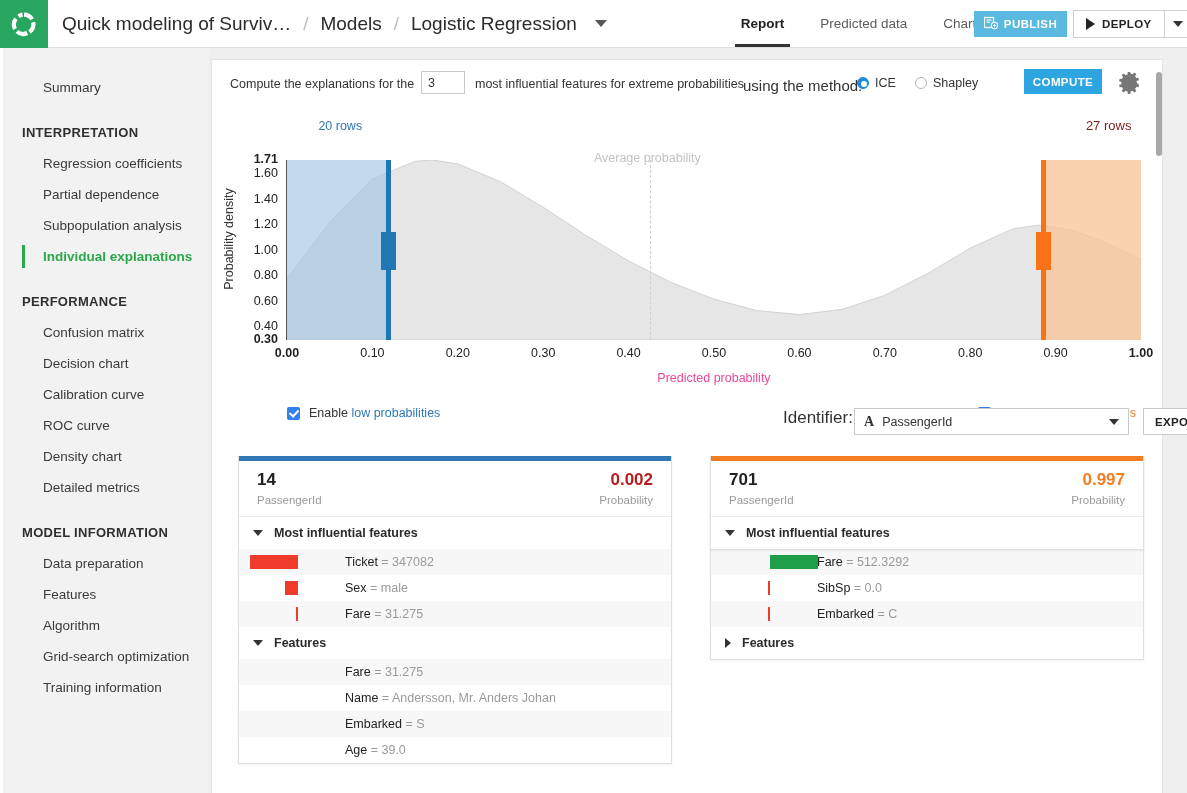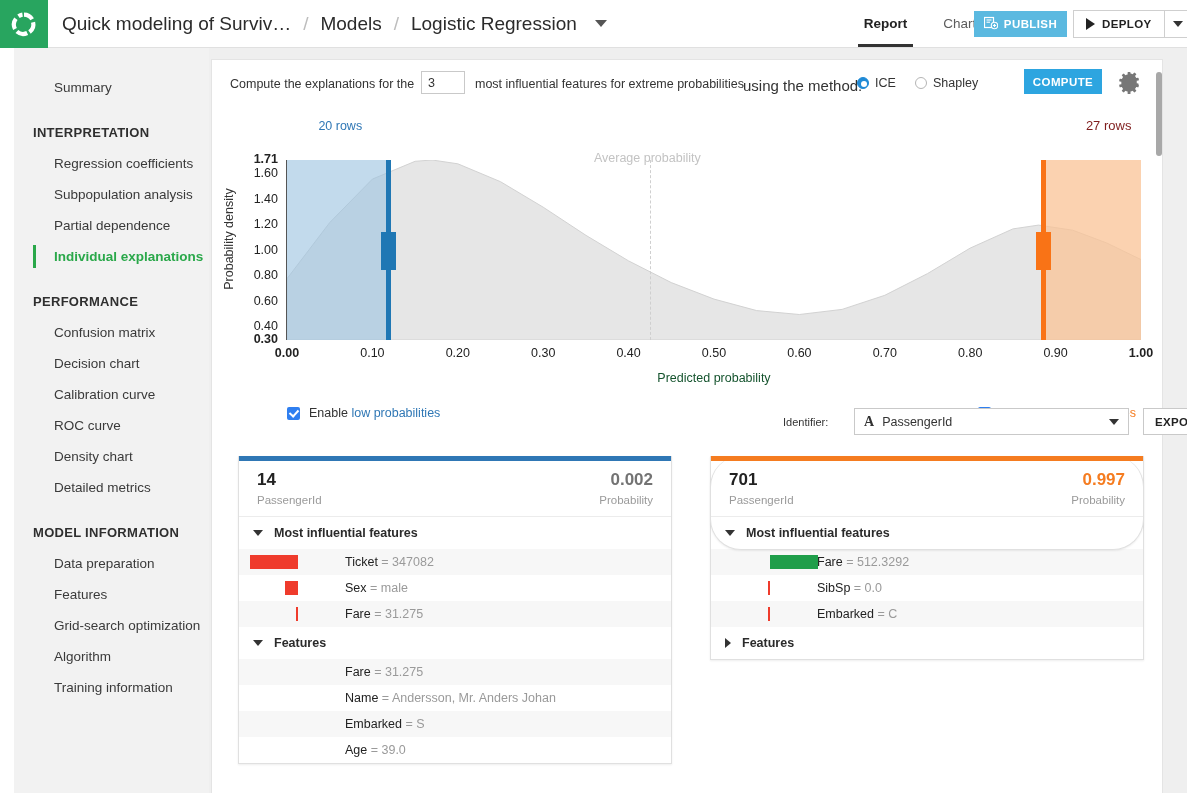--- a/index.html
+++ b/index.html
@@ -73,21 +73,21 @@
     border-top: 6px solid #333;
   }
   .tri-right {
     width: 0; height: 0;
     border-top: 6px solid transparent; border-bottom: 6px solid transparent;
     border-left: 9px solid #222;
   }
 
   
   #sidebar {
-    position: absolute; left: 14px; top: 48px; width: 209px; height: 745px;
+    position: absolute; left: 3px; top: 48px; width: 209px; height: 745px;
     background: #f2f2f2; border-right: 1px solid #e2e2e2;
     padding-top: 24px;
   }
   .nav-item {
     position: relative; padding: 8px 0 8px 40px;
     font-size: 13.5px; color: #3a3a3a; cursor: pointer;
   }
   .nav-item.active { color: #2aa84a; font-weight: bold; }
   .nav-item.active::before {
     content: ""; position: absolute; left: 19px; top: 4px; bottom: 4px;
@@ -176,21 +176,21 @@
     position: absolute; left: 74px; top: 46px; width: 854px; height: 180px;
     border-left: 1.5px solid #555;
   }
   .xtick {
     position: absolute; top: 186px; font-size: 12.5px; color: #222;
     transform: translateX(-50%);
   }
   .xtick.bold { font-weight: bold; }
   #xlabel {
     position: absolute; left: 0; top: 211px; width: 854px; text-align: center;
-    font-size: 12.5px; color: #14532d;
+    font-size: 12.5px; color: #ec4899;
   }
   #avg-label {
     position: absolute; left: 296px; top: -9px; font-size: 12.5px; color: #c3c3c3;
     white-space: nowrap;
   }
   .cb-row {
     position: absolute; top: 246px; display: flex; align-items: center; gap: 9px;
     font-size: 12.5px; color: #333; cursor: pointer;
   }
   .cb {
@@ -200,21 +200,21 @@
   .cb::after {
     content: ""; position: absolute; left: 4px; top: 1px;
     width: 4px; height: 7px; border: solid #fff;
     border-width: 0 2px 2px 0; transform: rotate(42deg);
   }
   .lowtxt { color: #2f77b5; }
   .hightxt { color: #f57c20; }
 
   
   #ident-row { position: absolute; left: 0; top: 348px; width: 952px; height: 34px; }
-  #ident-label { position: absolute; left: 571px; top: 8px; font-size: 11px; color: #333; }
+  #ident-label { position: absolute; left: 571px; top: 0; font-size: 17px; color: #333; }
   #ident-select {
     position: absolute; left: 642px; top: 0; width: 275px; height: 27px;
     border: 1px solid #c9c9c9; background: #fff;
     display: flex; align-items: center; padding: 0 9px; cursor: pointer;
   }
   #ident-select .type-icon {
     font-family: "Liberation Serif", serif; font-weight: bold;
     font-size: 14px; color: #333; margin-right: 8px;
   }
   #ident-select .val { font-size: 12.5px; color: #333; flex: 1; }
@@ -282,20 +282,21 @@
     <span class="crumb">Quick modeling of Surviv…</span>
     <span class="sep">/</span>
     <span class="crumb">Models</span>
     <span class="sep">/</span>
     <span class="crumb">Logistic Regression</span>
     <span class="caret"></span>
   </div>
 
   <div id="top-tabs">
     <div class="tab active">Report</div>
+    <div class="tab">Predicted data</div>
     <div class="tab">Charts</div>
   </div>
 
   <button id="publish-btn">
     <span>
       <svg width="14" height="14" viewBox="0 0 14 14">
         <rect x="0.5" y="1.5" width="9" height="10" fill="none" stroke="#fff" stroke-width="1.2"></rect>
         <line x1="2.5" y1="4" x2="7.5" y2="4" stroke="#fff" stroke-width="1.1"></line>
         <line x1="2.5" y1="6.2" x2="6" y2="6.2" stroke="#fff" stroke-width="1.1"></line>
         <circle cx="10.5" cy="9.5" r="3.2" fill="#5bb9e0" stroke="#fff" stroke-width="1.1"></circle>
@@ -320,24 +321,24 @@
 <div id="sidebar">
   <div class="nav-item">
     <span>Summary</span>
   </div>
 
   <div class="nav-head">INTERPRETATION</div>
   <div class="nav-item">
     <span>Regression coefficients</span>
   </div>
   <div class="nav-item">
+    <span>Partial dependence</span>
+  </div>
+  <div class="nav-item">
     <span>Subpopulation analysis</span>
-  </div>
-  <div class="nav-item">
-    <span>Partial dependence</span>
   </div>
   <div class="nav-item active">
     <span>Individual explanations</span>
   </div>
 
   <div class="nav-head">PERFORMANCE</div>
   <div class="nav-item">
     <span>Confusion matrix</span>
   </div>
   <div class="nav-item">
@@ -357,24 +358,24 @@
   </div>
 
   <div class="nav-head">MODEL INFORMATION</div>
   <div class="nav-item">
     <span>Data preparation</span>
   </div>
   <div class="nav-item">
     <span>Features</span>
   </div>
   <div class="nav-item">
+    <span>Algorithm</span>
+  </div>
+  <div class="nav-item">
     <span>Grid-search optimization</span>
-  </div>
-  <div class="nav-item">
-    <span>Algorithm</span>
   </div>
   <div class="nav-item">
     <span>Training information</span>
   </div>
 </div>
 
 <div id="main">
   <div id="panel">
 
     <div id="panel-scrollbar"></div>
@@ -474,21 +475,21 @@
         <span>EXPORT</span>
       </div>
     </div>
 
     <div id="cards-left" style="position: absolute; left: 26px; top: 396px; width: 434px;">
         <div class="card" style="width: 434px; margin-bottom: 14px;">
           <div class="card-top" style="background: rgb(47, 119, 181);"></div>
           <div class="card-head">
             <div class="card-id">14</div>
             <div class="card-id-sub">PassengerId</div>
-            <div class="card-prob" style="color: #737373;">0.002</div>
+            <div class="card-prob" style="color: #b91c1c;">0.002</div>
             <div class="card-prob-sub">Probability</div>
           </div>
           <div class="section-head">
             <span class="sect-caret-down"></span>
             <span>Most influential features</span>
           </div>
           <div class="feat-row alt">
             <div class="feat-bar" style="background: rgb(239, 59, 44); left: 11px; width: 48px;"></div>
             <div class="feat-name"><span>Ticket</span><span class="feat-val"> = 347082</span></div>
           </div>
@@ -541,21 +542,21 @@
           </div>
           <div class="feat-row alt">
             <div class="feat-bar" style="background: rgb(239, 59, 44); left: 57px; width: 2px;"></div>
             <div class="feat-name"><span>Embarked</span><span class="feat-val"> = C</span></div>
           </div>
           <div class="section-head">
             <span class="sect-caret-right"></span>
             <span>Features</span>
           </div>
         </div>
-        <div class="card" style="width: 434px; margin-bottom: 14px; border-radius: 31px;">
+        <div class="card" style="width: 434px; margin-bottom: 14px;">
           <div class="card-top" style="background: rgb(245, 124, 32);"></div>
           <div class="card-head">
             <div class="card-id">701</div>
             <div class="card-id-sub">PassengerId</div>
             <div class="card-prob" style="color: rgb(245, 124, 32);">0.997</div>
             <div class="card-prob-sub">Probability</div>
           </div>
           <div class="section-head">
             <span class="sect-caret-down"></span>
             <span>Most influential features</span>

